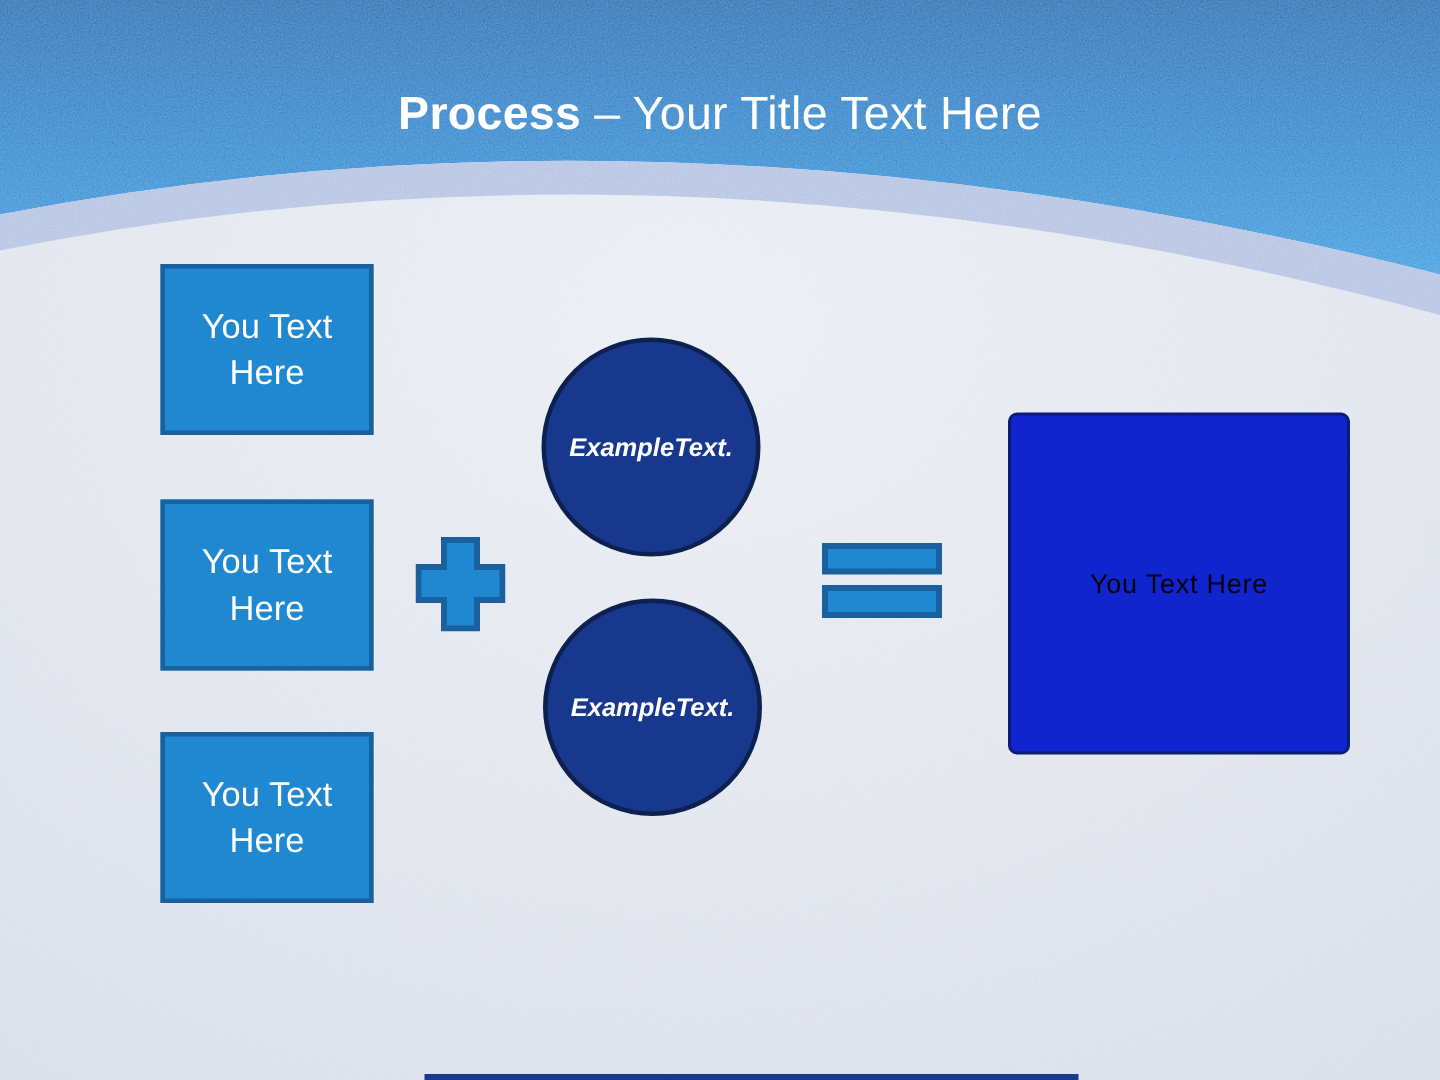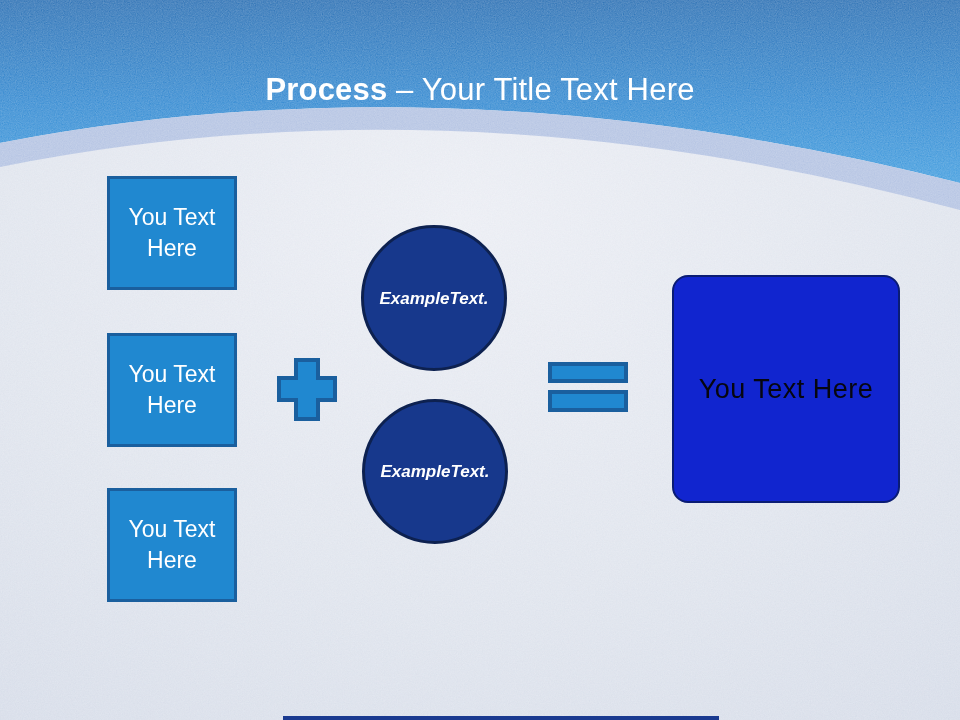--- a/index.html
+++ b/index.html
@@ -4,29 +4,29 @@
 <style>
   html,body{margin:0;padding:0;background:#666;}
   .slide{
     position:relative;width:960px;height:720px;overflow:hidden;
     font-family:"Liberation Sans", sans-serif;
     background:var(--body-base,#e0e5ee);
   }
   .bg-art{position:absolute;inset:0;display:block;}
   
   .slide-title{
-    position:absolute;top:70px;left:0;width:100%;
+    position:absolute;top:56px;left:0;width:100%;
     text-align:center;color:var(--title-color,#ffffff);
     font-size:31px;line-height:40px;letter-spacing:0.2px;
   }
   .slide-title .t-bold{font-weight:700;}
   .slide-title .t-reg{font-weight:400;margin-left:0.28em;}
   
   .process-box{
-    position:absolute;left:107px;width:130px;height:114px;box-sizing:border-box;
+    position:absolute;left:107px;width:142px;height:114px;box-sizing:border-box;
     background:var(--shape-fill,#2088d0);
     border:3px solid var(--shape-border,#1a5f9e);
     display:flex;flex-direction:column;align-items:center;justify-content:center;
     color:#fff;font-size:23px;line-height:31px;text-align:center;
   }
   .process-box.b1{top:176px;}
   .process-box.b2{top:333px;}
   .process-box.b3{top:488px;}
   
   .op-plus{position:absolute;left:277px;top:358px;width:60px;height:63px;}
@@ -39,23 +39,23 @@
     display:flex;flex-direction:row;align-items:center;justify-content:center;
     color:#fff;font-size:17px;font-weight:700;font-style:italic;line-height:25px;text-align:center;
   }
   .example-circle.c1{left:361px;top:225px;width:146px;height:146px;}
   .example-circle.c2{left:362px;top:399px;width:146px;height:145px;}
   
   .result-box{
     position:absolute;left:672px;top:275px;width:228px;height:228px;box-sizing:border-box;
     background:var(--result-fill,#1125cf);
     border:2px solid var(--result-border,#0a1c74);
-    border-radius:16px;
+    border-radius:6px;
     display:flex;align-items:center;justify-content:center;
-    color:#06060f;font-size:27px;letter-spacing:0.5px;white-space:nowrap;
+    color:#06060f;font-size:18px;letter-spacing:0.5px;white-space:nowrap;
   }
   
   .accent-bar{
     position:absolute;left:283px;top:716px;width:436px;height:4px;
     background:var(--accent-bar,#1a3a90);
   }
 </style>
 </head>
 <body>
 

